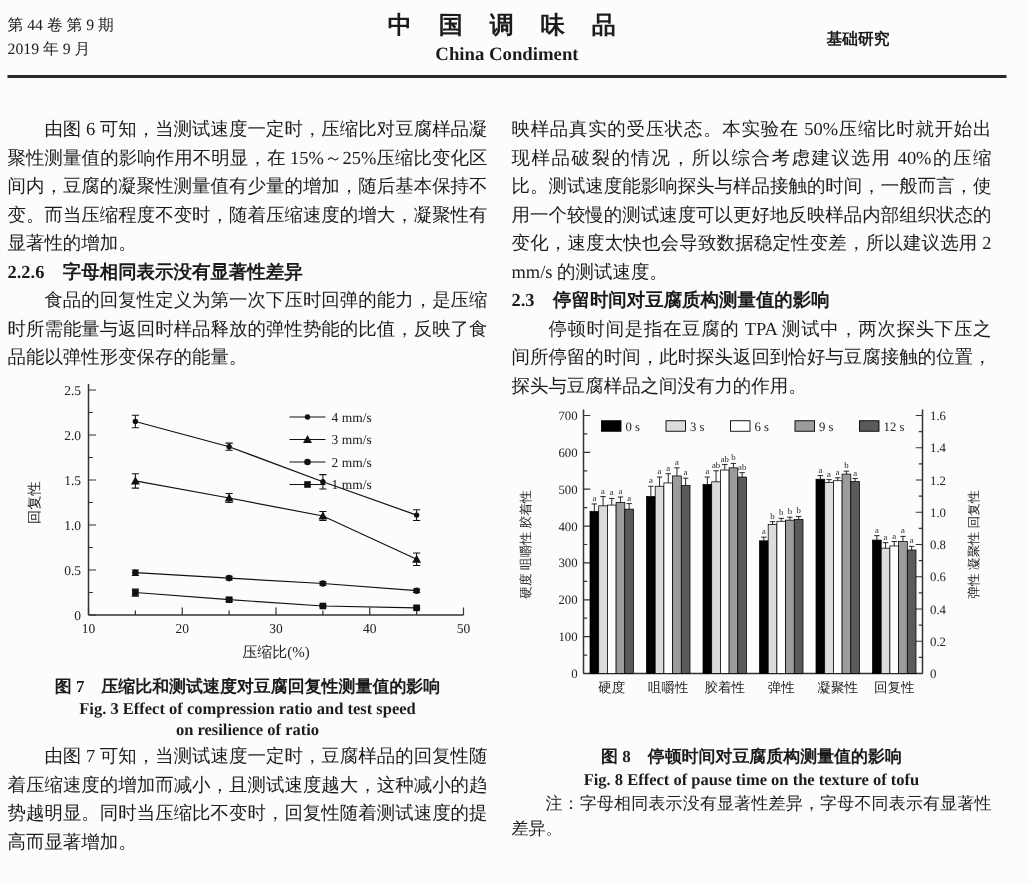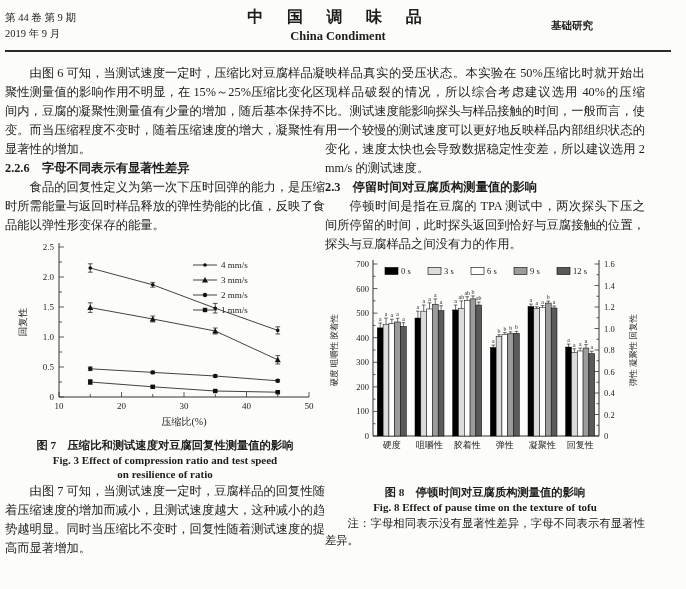--- a/index.html
+++ b/index.html
@@ -5,25 +5,25 @@
   html,body{margin:0;padding:0;}
   body{
     width:686px;height:589px;overflow:hidden;
     background:#fcfcfa;color:#1c1c1c;
     font-family:"Liberation Serif","DejaVu Serif",serif;
   }
   .page{padding:7px 15px 0 5px;}
   .page-header{display:flex;justify-content:space-between;align-items:center;}
   .hdr-left{font-size:10.5px;line-height:1.5;width:120px;}
   .hdr-center{text-align:center;flex:1;}
-  .journal-cn{font-size:16px;font-weight:bold;letter-spacing:7px;font-family:Liberation Mono, monospace;}
+  .journal-cn{font-size:16px;font-weight:bold;letter-spacing:7px;}
   .journal-en{font-size:12.5px;font-weight:bold;margin-top:1px;}
   .hdr-right{font-size:10.5px;font-weight:bold;width:120px;text-align:left;}
   .rule{border:none;border-top:2.5px solid #2a2a2a;margin:6px 0 0 0;}
-  .columns{display:flex;margin-top:12px;}
+  .columns{display:flex;gap:16px;margin-top:25px;}
   .col{width:320px;font-size:12.3px;line-height:1.55;text-align:justify;}
   p.para{margin:0;text-indent:2em;}
   p.cont{text-indent:0;}
   .heading{font-weight:bold;margin:0;}
   figure{margin:2px 0 0 0;text-align:center;}
   .fig-caption{font-size:11.3px;font-weight:bold;line-height:1.3;margin-top:1px;}
   .fig-caption-en{font-size:11px;font-weight:bold;line-height:1.3;}
   .note{margin:1px 0 0 0;font-size:11.3px;text-indent:2em;line-height:1.45;}
   svg{display:block;margin:0 auto;}
 </style>
@@ -43,21 +43,21 @@
     </div>
     <div class="hdr-right">基础研究</div>
   </div>
 
   <hr class="rule">
 
   <div class="columns">
 
     <div class="col">
       <p class="para">由图 6 可知，当测试速度一定时，压缩比对豆腐样品凝聚性测量值的影响作用不明显，在 15%～25%压缩比变化区间内，豆腐的凝聚性测量值有少量的增加，随后基本保持不变。而当压缩程度不变时，随着压缩速度的增大，凝聚性有显著性的增加。</p>
-      <p class="heading">2.2.6　字母不同表示有显著性差异</p>
+      <p class="heading">2.2.6　字母相同表示没有显著性差异</p>
       <p class="para">食品的回复性定义为第一次下压时回弹的能力，是压缩时所需能量与返回时样品释放的弹性势能的比值，反映了食品能以弹性形变保存的能量。</p>
       <figure>
         <svg id="fig7" width="304" height="200" viewBox="0 0 304 200">
             <line x1="46" y1="6" x2="46" y2="160" stroke="#333" stroke-width="1"></line>
             <line x1="46" y1="160" x2="296" y2="160" stroke="#333" stroke-width="1"></line>
             <line x1="46" y1="160" x2="51" y2="160" stroke="#333" stroke-width="0.8"></line>
             <text x="41" y="163" font-size="9" text-anchor="end" fill="#222" font-family="Liberation Serif, DejaVu Serif, serif">0</text>
             <line x1="46" y1="145" x2="49" y2="145" stroke="#333" stroke-width="0.8"></line>
             <line x1="46" y1="130" x2="51" y2="130" stroke="#333" stroke-width="0.8"></line>
             <text x="41" y="133" font-size="9" text-anchor="end" fill="#222" font-family="Liberation Serif, DejaVu Serif, serif">0.5</text>

